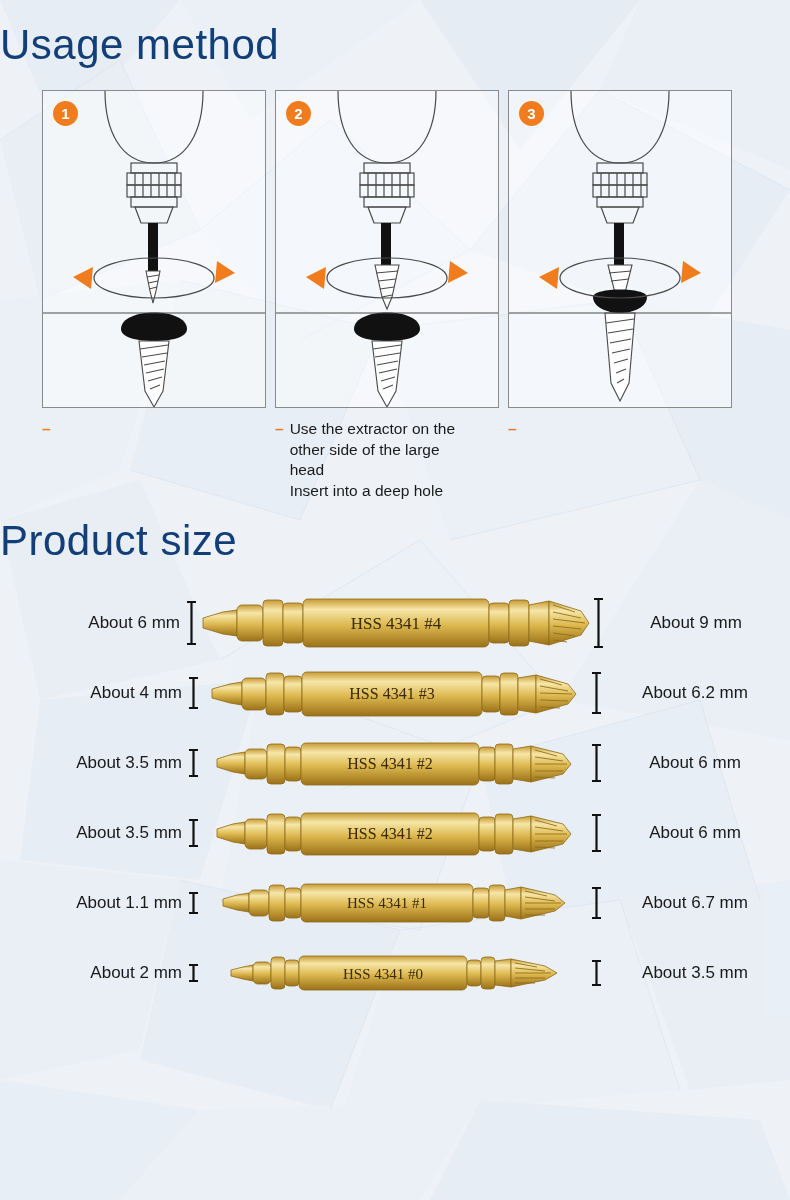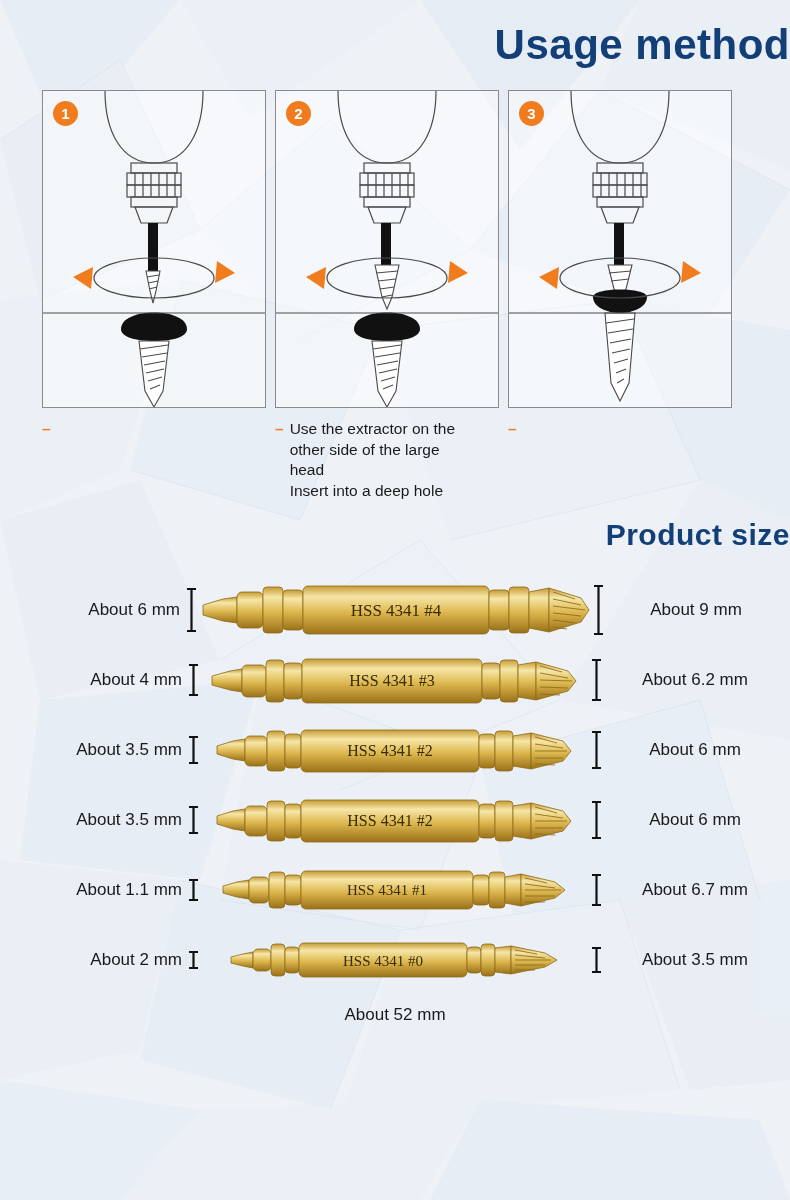--- a/index.html
+++ b/index.html
@@ -21,32 +21,32 @@
   }
 
   #page {
     position: relative;
     z-index: 1;
     width: 790px;
     height: 1200px;
   }
 
   .title {
-    text-align: right;
+    text-align: left;
     color: #123f77;
-    font-weight: bold;
+    font-weight: normal;
     letter-spacing: 0.5px;
   }
   #usage-title {
     font-size: 42px;
     padding-top: 22px;
     line-height: 1.1;
   }
   #size-title {
-    font-size: 30px;
+    font-size: 42px;
     padding-top: 16px;
     line-height: 1.1;
   }
 
   
   .steps {
     display: flex;
     gap: 9px;
     padding: 22px 42px 0 42px;
   }
@@ -596,16 +596,15 @@
         </svg>
       </div>
       <div class="bracket">
         <svg width="11" height="28" viewBox="0 0 11 28">
             <path d="M1 2 H10 M5.5 2 V26 M1 26 H10" stroke="#111" stroke-width="2.2" fill="none"></path>
           </svg>
       </div>
       <div class="lbl right">About 3.5 mm</div>
     </div>
 
-    <div class="total-label">About 52 mm</div>
   </div>
 
 </div>
 
 </body></html>

